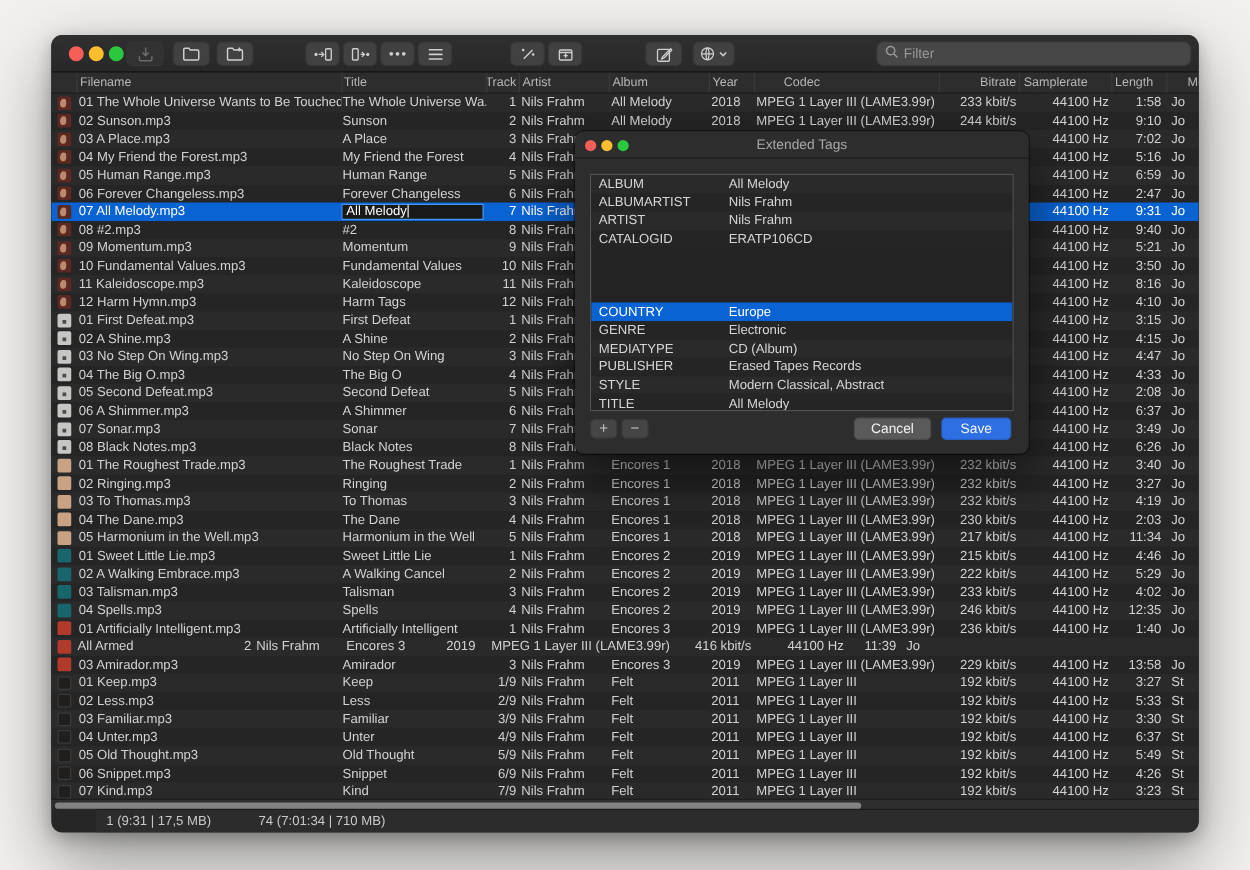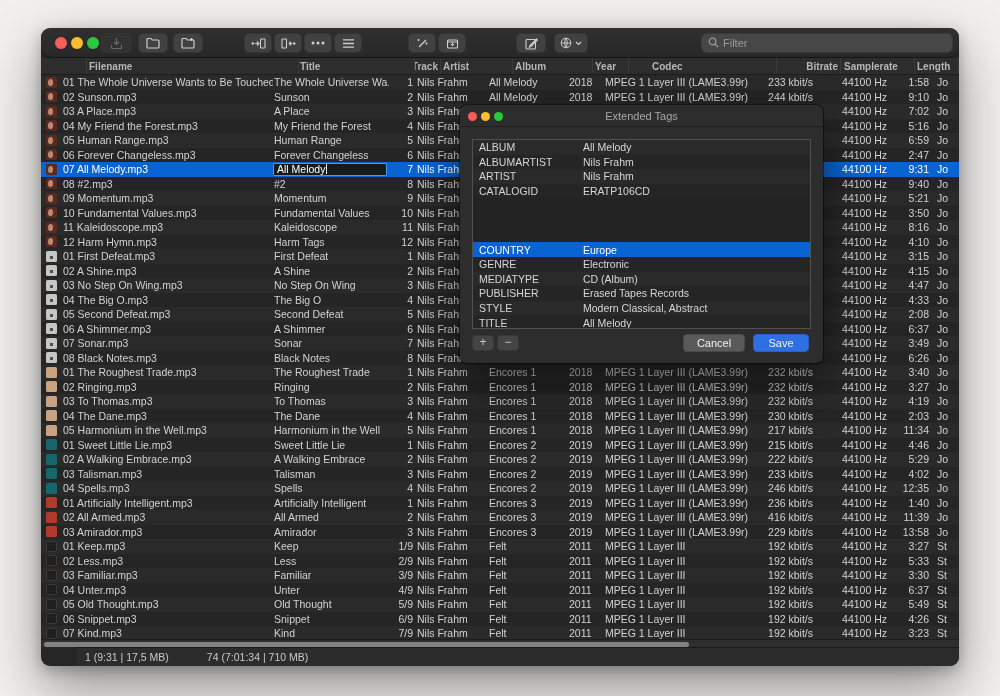--- a/index.html
+++ b/index.html
@@ -6,35 +6,35 @@
   html,body { width:1000px; height:696px; background:#f1f0ee; font-family:"Liberation Sans", sans-serif; overflow:hidden; }
   .page { position:relative; width:1000px; height:696px; }
 
   
   .window { position:absolute; left:41px; top:28px; width:918px; height:638px;
     background:#262626; border-radius:9px; overflow:hidden;
     box-shadow:0 22px 55px rgba(0,0,0,.4), 0 4px 14px rgba(0,0,0,.25);
     display:flex; flex-direction:column; }
 
   
-  .toolbar { position:relative; height:30px; flex:0 0 30px; background:linear-gradient(#2f2f2f,#282828); border-bottom:1px solid #151515;border-radius:11px; }
+  .toolbar { position:relative; height:30px; flex:0 0 30px; background:linear-gradient(#2f2f2f,#282828); border-bottom:1px solid #151515; }
   .tl { position:absolute; top:9px; width:12px; height:12px; border-radius:50%; }
   .tl.red{ left:14px; background:#f65f57; } .tl.yel{ left:30px; background:#fbbe2e; } .tl.grn{ left:46px; background:#2ac83f; }
   .tbtn { position:absolute; top:5px; height:20px; width:30px; background:#414141; border:1px solid #353535; border-radius:5px;
     display:flex; align-items:center; justify-content:center; color:#cfcfcf; }
   .tbtn.disabled { background:#323232; color:#6b6b6b; }
   .tbtn svg { display:block; }
   .filter { position:absolute; top:5px; left:660px; width:252px; height:20px; background:#474747; border:1px solid #3a3a3a; border-radius:6px;
     display:flex; align-items:center; padding:0 6px; }
   .filter input { flex:1; background:transparent; border:none; outline:none; color:#ddd; font-size:11px; font-family:"Liberation Sans",sans-serif; }
   .filter input::placeholder { color:#9a9a9a; }
 
   
   .hdr { height:17px; flex:0 0 17px; background:#2d2d2d; border-bottom:1px solid #1c1c1c; display:flex; align-items:center;
-    font-size:10px; font-weight:bold; color:#b6b6b6;padding-left:25px; }
+    font-size:10px; font-weight:normal; color:#b6b6b6; }
   .hcell { height:100%; display:flex; align-items:center; padding:0 2px; border-left:1px solid #3a3a3a; overflow:hidden; white-space:nowrap; }
   .hcell:first-child { border-left:none; }
   .hcell.num { justify-content:flex-end; }
 
   
   .tbl { flex:1 1 auto; overflow:hidden; background:#242424; }
   .row { display:flex; height:14.5px; align-items:center; font-size:10.5px; color:#d2d2d2; }
   .row:nth-child(odd) { background:#2a2a2a; }
   .row:nth-child(even){ background:#252525; }
   .row.sel { background:#0a63d2; color:#ffffff; }
@@ -648,21 +648,21 @@
           <div class="cell col-bitrate num">215 kbit/s</div>
           <div class="cell col-samplerate num">44100 Hz</div>
           <div class="cell col-length num">4:46</div>
           <div class="cell col-mode">Jo</div>
         </div>
         <div class="row">
           <div class="cell col-icon">
             <span class="fic ic-encores2"></span>
           </div>
           <div class="cell col-filename">02 A Walking Embrace.mp3</div>
-          <div class="cell col-title">A Walking Embrace</div>
+          <div class="cell col-title">A Walking Cancel</div>
           <div class="cell col-track num">2</div>
           <div class="cell col-artist">Nils Frahm</div>
           <div class="cell col-album">Encores 2</div>
           <div class="cell col-year">2019</div>
           <div class="cell col-codec">MPEG 1 Layer III (LAME3.99r)</div>
           <div class="cell col-bitrate num">222 kbit/s</div>
           <div class="cell col-samplerate num">44100 Hz</div>
           <div class="cell col-length num">5:29</div>
           <div class="cell col-mode">Jo</div>
         </div>
@@ -711,21 +711,20 @@
           <div class="cell col-codec">MPEG 1 Layer III (LAME3.99r)</div>
           <div class="cell col-bitrate num">236 kbit/s</div>
           <div class="cell col-samplerate num">44100 Hz</div>
           <div class="cell col-length num">1:40</div>
           <div class="cell col-mode">Jo</div>
         </div>
         <div class="row">
           <div class="cell col-icon">
             <span class="fic ic-encores3"></span>
           </div>
-          <div class="cell col-filename">02 All Armed.mp3</div>
           <div class="cell col-title">All Armed</div>
           <div class="cell col-track num">2</div>
           <div class="cell col-artist">Nils Frahm</div>
           <div class="cell col-album">Encores 3</div>
           <div class="cell col-year">2019</div>
           <div class="cell col-codec">MPEG 1 Layer III (LAME3.99r)</div>
           <div class="cell col-bitrate num">416 kbit/s</div>
           <div class="cell col-samplerate num">44100 Hz</div>
           <div class="cell col-length num">11:39</div>
           <div class="cell col-mode">Jo</div>

